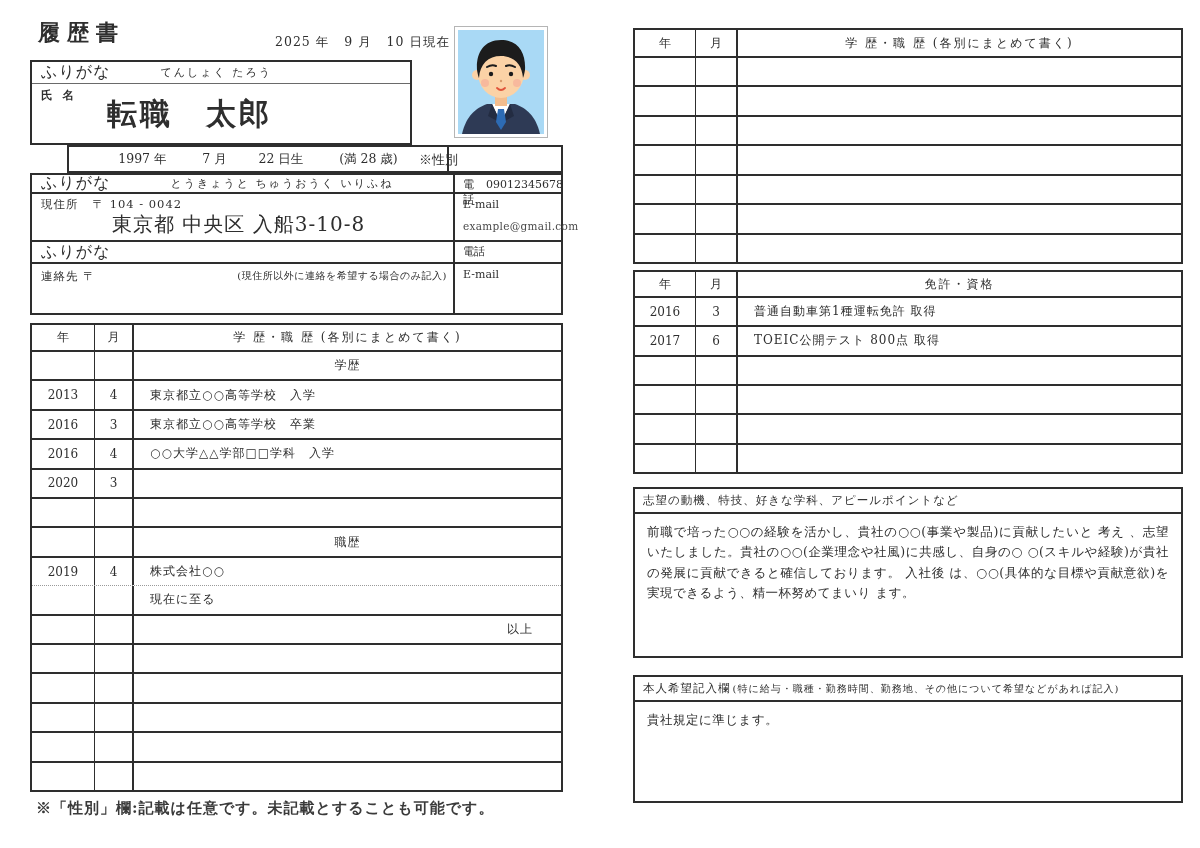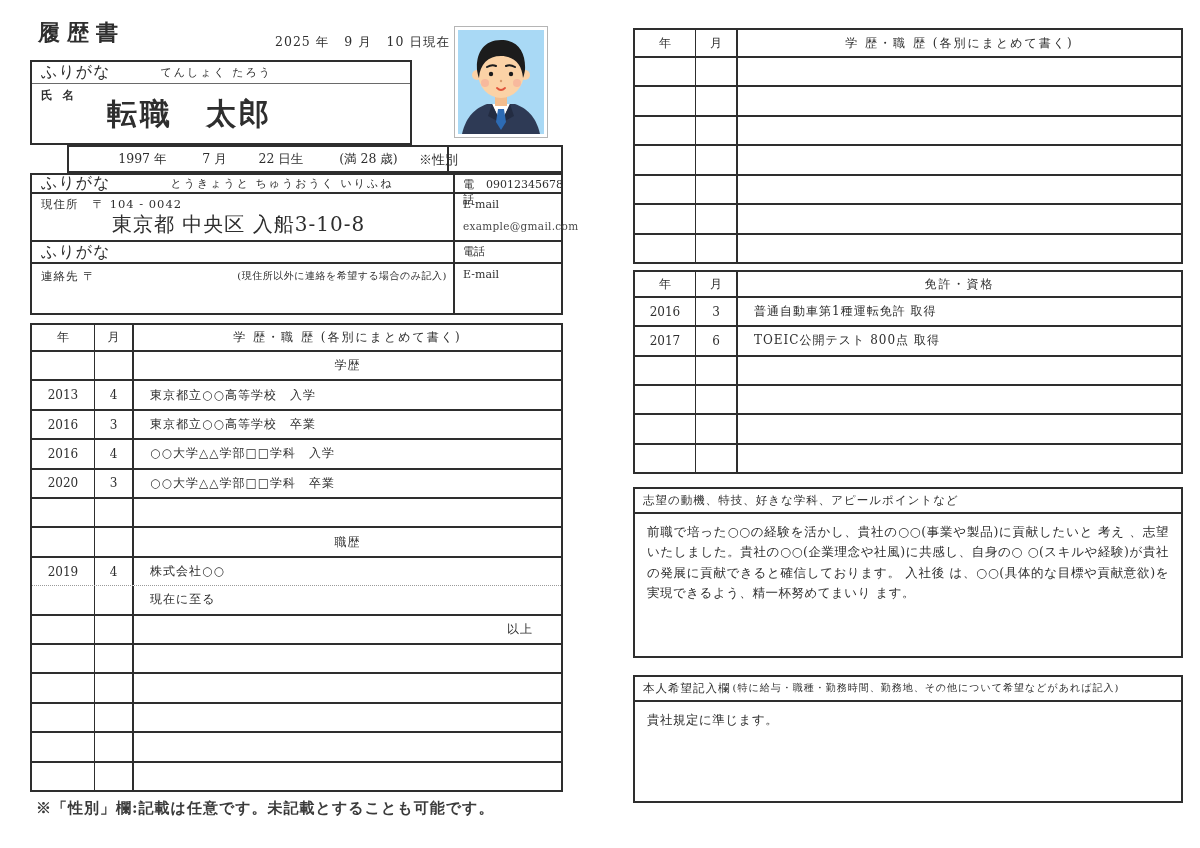--- a/index.html
+++ b/index.html
@@ -50,21 +50,21 @@
   .contact-row{display:flex;justify-content:space-between;align-items:flex-start;padding:5px 6px 0 9px;gap:40px;}
   .contact-note{font-size:10px;letter-spacing:0.5px;}
   .mini-label{font-size:11px;}
   .phone-line{padding:2px 0 0 8px;display:flex;gap:12px;align-items:baseline;}
   .email-cell{padding:4px 0 0 8px;}
   .email-value{font-size:10.5px;color:#4a4a4a;margin-top:9px;letter-spacing:0.3px;}
   
   .footnote{position:absolute;left:36px;top:799px;font-size:15px;letter-spacing:1px;color:#3a3a3a;font-weight:bold;}
   
   .sec-box{position:absolute;border:2px solid #2e2e2e;box-sizing:border-box;background:#fff;}
-  .sec-head{border-bottom:2px solid #2e2e2e;font-size:11.5px;letter-spacing:1px;padding:4px 8px;display:flex;align-items:flex-start;gap:2px;}
+  .sec-head{border-bottom:2px solid #2e2e2e;font-size:11.5px;letter-spacing:1px;padding:4px 8px;display:flex;align-items:flex-end;gap:2px;}
   .sec-body{font-size:12.5px;line-height:1.62;padding:8px 12px;letter-spacing:0.5px;text-align:justify;}
   .sec-note{font-size:10px;}
   
   #edu-table-left{left:30px;top:323px;width:533px;height:469px;}
   #edu-table-left .thead{height:25px;}
   #edu-table-right{left:633px;top:28px;width:550px;height:236px;}
   #edu-table-right .thead{height:26px;}
   #license-table{left:633px;top:270px;width:550px;height:204px;}
   #license-table .thead{height:24px;}
   #edu-table-right .cell-year,#license-table .cell-year{flex:0 0 60px;}
@@ -199,21 +199,20 @@
 
         <div class="trow">
           <div class="cell-year">2016</div>
           <div class="cell-month">4</div>
           <div class="cell-detail">○○大学△△学部□□学科　入学</div>
         </div>
 
         <div class="trow">
           <div class="cell-year">2020</div>
           <div class="cell-month">3</div>
-          <div class="cell-detail">○○大学△△学部□□学科　卒業</div>
         </div>
 
         <div class="trow">
           <div class="cell-year"></div>
           <div class="cell-month"></div>
           <div class="cell-detail"></div>
         </div>
 
         <div class="trow">
           <div class="cell-year"></div>

